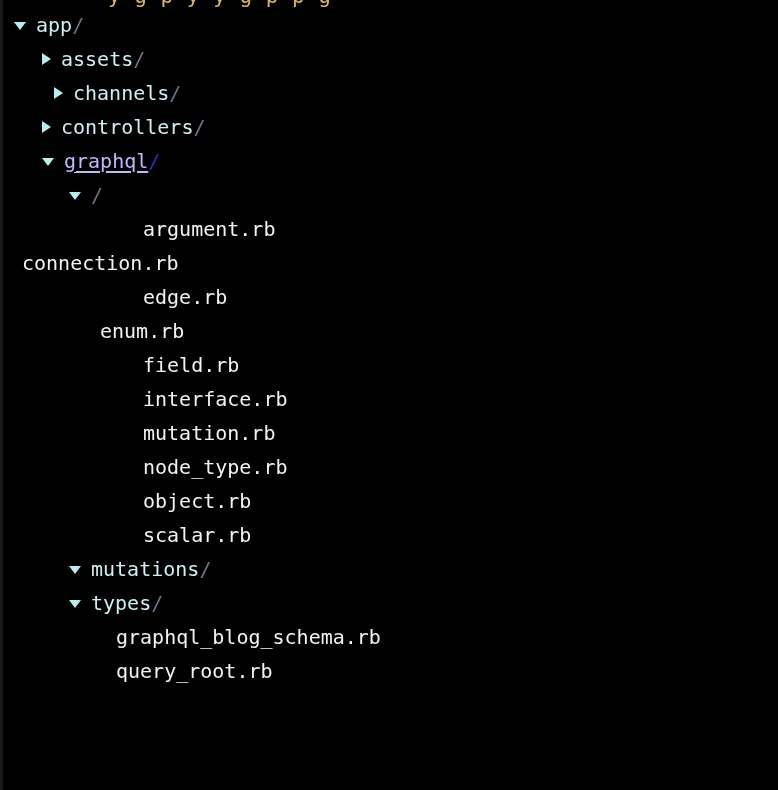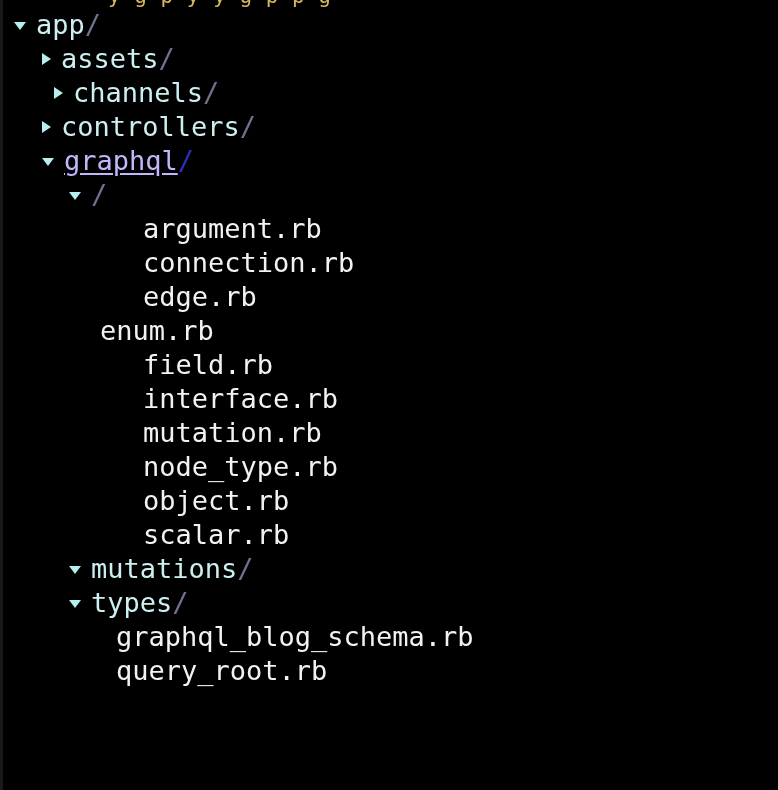--- a/index.html
+++ b/index.html
@@ -44,21 +44,21 @@
     position: absolute;
     left: 0;
     top: 8px;
     width: 100%;
   }
   .row {
     display: flex;
     align-items: center;
     height: 34px;
     white-space: nowrap;
-    font-size: 27px;
+    font-size: 20px;
     line-height: 34px;
     text-decoration: underline;
   }
   .twisty {
     display: inline-block;
     width: 0; height: 0;
     flex: 0 0 auto;
     margin-right: 10px;
     position: relative;
   }
@@ -126,21 +126,21 @@
         <span class="slash">/</span>
       </div>
       <div class="row" style="padding-left: 69px;">
         <span class="twisty open"></span>
         <span class="slash">/</span>
       </div>
       <div class="row" style="padding-left: 121px;">
         <span class="twisty none"></span>
         <span class="name file">argument.rb</span>
       </div>
-      <div class="row" style="padding-left: 121px;">
+      <div class="row" style="">
         <span class="twisty none"></span>
         <span class="name file">connection.rb</span>
       </div>
       <div class="row" style="padding-left: 121px;">
         <span class="twisty none"></span>
         <span class="name file">edge.rb</span>
       </div>
       <div class="row" style="padding-left: 78px;">
         <span class="twisty none"></span>
         <span class="name file">enum.rb</span>

